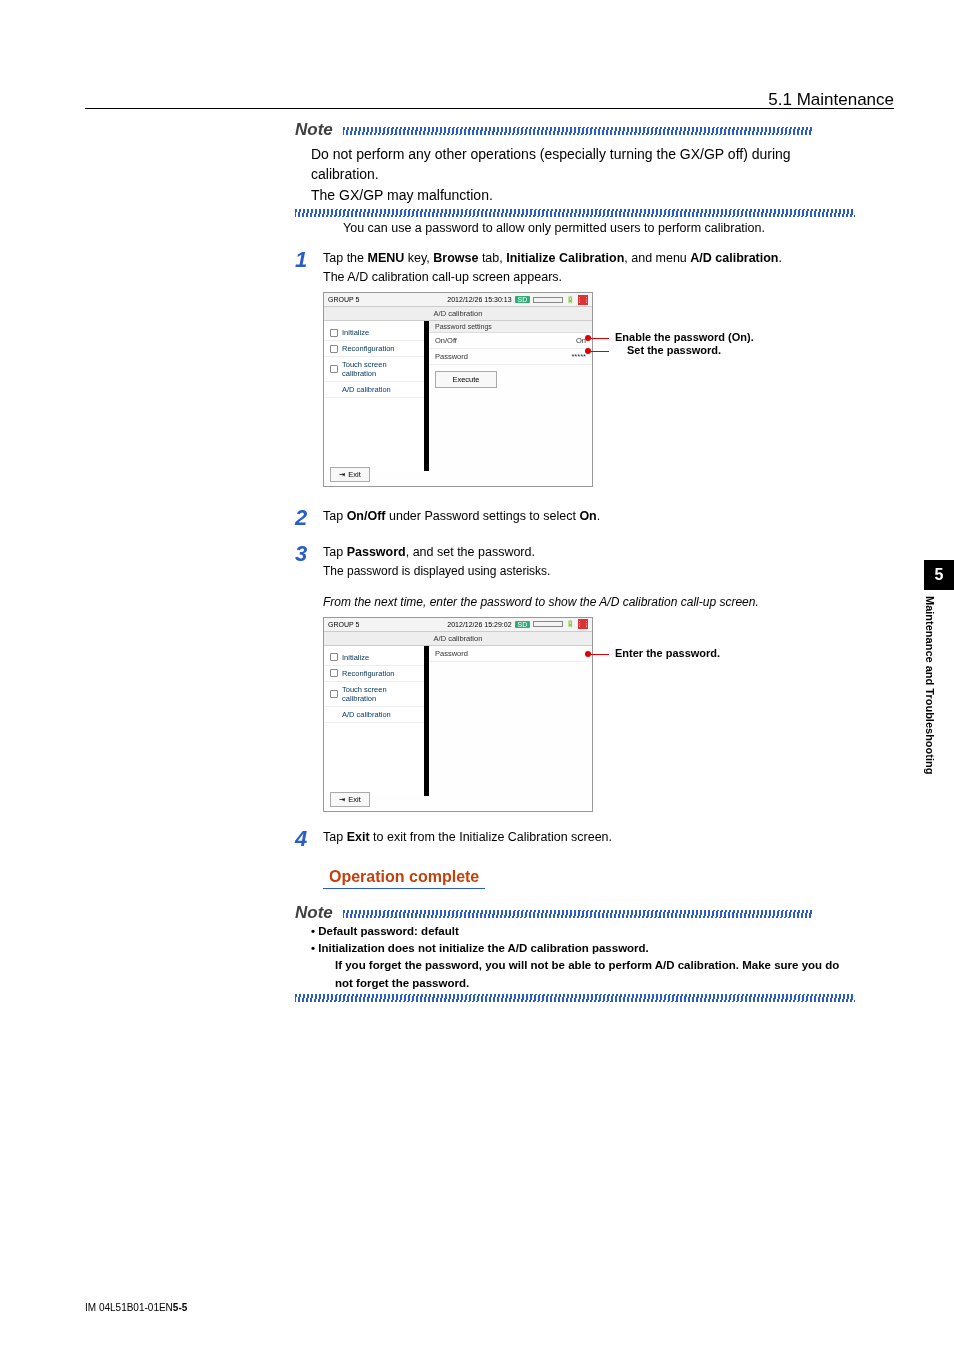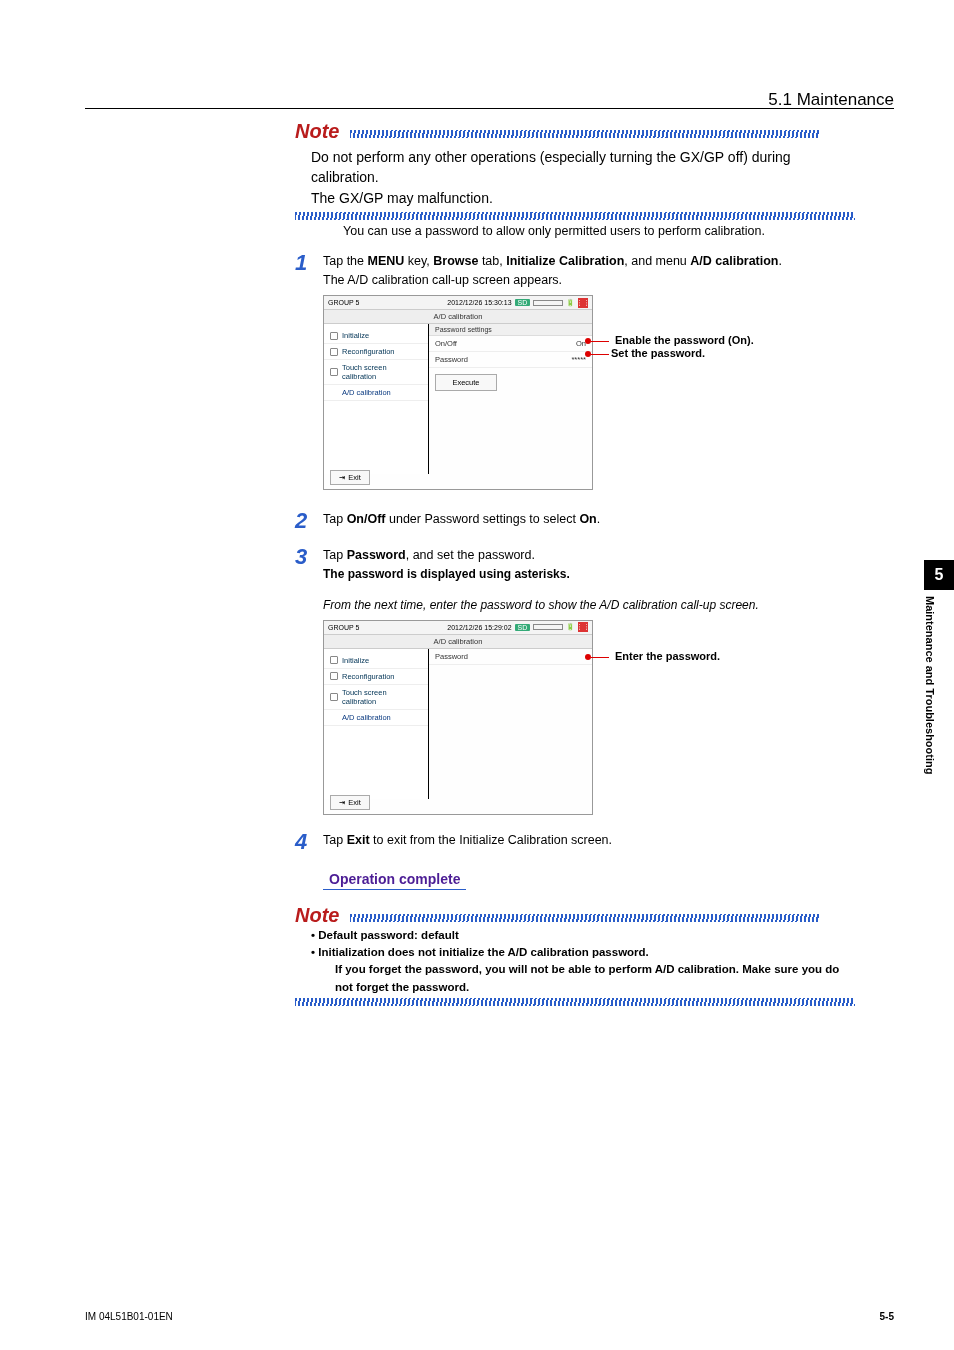--- a/index.html
+++ b/index.html
@@ -3,69 +3,69 @@
 <meta charset="utf-8">
 <style>
   * { box-sizing: border-box; margin: 0; padding: 0; }
   html, body { width: 954px; height: 1350px; background: #fff; font-family: Arial, Helvetica, sans-serif; color: #000; }
   .page { position: relative; width: 954px; height: 1350px; padding: 80px 60px 30px 85px; }
   .header-line { position: absolute; top: 108px; left: 85px; right: 60px; border-top: 1px solid #000; }
   .header-text { position: absolute; top: 90px; right: 60px; font-size: 17px; }
 
   .content { margin-left: 210px; margin-top: 40px; width: 560px; }
 
-  .note-title { color: #b91c1c; font-size: 20px; font-style: italic; font-weight: 700; display: inline-block; }
+  .note-title { color: #404040; font-size: 17px; font-style: italic; font-weight: 700; display: inline-block; }
   .note-rule { display:inline-block; vertical-align: middle; margin-left: 6px; height: 8px; width: 470px; background: repeating-linear-gradient(100deg, #2a5dc9 0 2px, transparent 2px 4px); }
   .note-rule-full { height: 8px; width: 560px; background: repeating-linear-gradient(100deg, #2a5dc9 0 2px, transparent 2px 4px); margin-top:2px; }
   .note-body { font-size: 14px; line-height: 1.45; padding: 4px 0 2px 16px; }
 
   h3.section { font-size: 14px; font-weight: 700; margin-top: 18px; }
   .lead { font-size: 12.5px; margin-top: 4px; margin-left: 48px; }
 
   .step-row { display: flex; margin-top: 14px; }
   .step-num { color: #2a5dc9; font-style: italic; font-weight: 700; font-size: 22px; width: 28px; line-height: 1; }
   .step-text { font-size: 12.5px; line-height: 1.5; flex: 1; }
   .step-sub { font-size: 12px; line-height: 1.5; margin-left: 28px; font-style: italic; }
 
   .screenshot { position: relative; width: 270px; height: 195px; background: #fefefe; border: 1px solid #999; margin-top: 6px; margin-left: 28px; font-size: 8px; }
   .ss-topbar { height: 14px; background: #f4f4f4; display:flex; align-items:center; border-bottom:1px solid #ccc; font-size:7px; padding:0 4px; justify-content:space-between;}
   .ss-topbar .tb-left{display:flex;gap:4px;}
   .ss-topbar .tb-right{display:flex;gap:3px;align-items:center;}
   .ss-topbar .tgreen{background:#3a7; color:#fff; padding:0 3px; border-radius:1px;}
   .ss-topbar .tpink{background:#d33; color:#fff; width:10px; height:10px; display:flex;align-items:center;justify-content:center;}
   .ss-breadcrumb { height:14px; background:#eee; border-bottom:1px solid #ccc; text-align:center; line-height:14px; font-size:7.5px; color:#333;}
   .ss-body { display:flex; height: 150px; }
-  .ss-sidebar { width: 105px; border-right:1px solid #000000; background:#fff; padding:4px 0;}
+  .ss-sidebar { width: 105px; border-right:5px solid #000000; background:#fff; padding:4px 0;}
   .ss-side-item { padding:3px 6px; font-size:7.5px; display:flex; align-items:center; gap:4px; border-bottom: 1px solid #eee; color:#035; }
   .ss-side-item.sel { background:#fff; color:#0a3a80; }
   .ss-side-item .ico { width:8px; height:8px; border:1px solid #888; border-radius:1px; flex-shrink:0;}
   .ss-main { flex:1; padding:0; }
   .ss-group-h { background:#f0f0f0; font-size:7px; padding:2px 6px; border-bottom:1px solid #ddd; color:#333;}
   .ss-field { display:flex; justify-content:space-between; padding:3px 6px; font-size:7.5px; border-bottom:1px solid #eee; color:#333;}
   .ss-btn { margin:6px; padding:3px 8px; font-size:7.5px; border:1px solid #aaa; background:#f8f8f8; width:62px; text-align:center; cursor:pointer;}
   .ss-footer { position:absolute; bottom:4px; left:6px; }
   .ss-exit { border:1px solid #aaa; background:#f8f8f8; padding:2px 8px; font-size:7.5px; display:inline-flex; align-items:center; gap:3px; cursor:pointer;}
 
   .callout { position:absolute; font-size:11px; font-weight:700; white-space:nowrap; }
   .red-dot { width:6px; height:6px; background:#d00; border-radius:50%; position:absolute; }
   .red-line { position:absolute; background:#d00; height:1px; }
 
-  .op-complete { color:#4c1d95; font-size:14px; font-weight:700; margin: 18px 0 14px 28px; border-bottom:1px solid #2a5dc9; display:inline-block; padding:0 6px 2px; }
+  .op-complete { color:#c2410c; font-size:16px; font-weight:700; margin: 18px 0 14px 28px; border-bottom:1px solid #2a5dc9; display:inline-block; padding:0 6px 2px; }
 
   ul.note-list { list-style: none; font-size: 11.5px; line-height: 1.5; padding-left: 16px; }
   ul.note-list li::before { content: "•  "; }
   ul.note-list li { text-indent: -12px; padding-left: 12px; font-weight: bold; }
   .note-list .cont { padding-left: 12px; text-indent: 0; display:block; }
 
   
   .side-tab { position:absolute; right:0; top:560px; width:30px; }
   .tab-box { background:#000; color:#fff; width:30px; height:30px; font-size:16px; font-weight:700; display:flex; align-items:center; justify-content:center; }
   .tab-label { writing-mode: vertical-rl; font-size:11px; font-weight:700; margin-top:6px; padding-right:9px; }
 
-  .footer { position:absolute; bottom:28px; left:85px; right:60px; font-size:10px; display:flex; justify-content:space-between; }
+  .footer { position:absolute; bottom:37px; left:85px; right:60px; font-size:10px; display:flex; }
 </style>
 </head>
 <body>
 
 <div class="page">
   <div class="header-text">5.1  Maintenance</div>
   <div class="header-line"></div>
 
   <div class="content">
 
@@ -145,37 +145,37 @@
               <span>⇥</span>
               <span>Exit</span>
             </div>
         </div>
       </div>
       <div class="red-dot" style="left:290px; top:43px;"></div>
       <div class="red-line" style="left:296px; top:46px; width:18px;"></div>
       <div class="callout" style="left:320px; top:39px;">Enable the password (On).</div>
       <div class="red-dot" style="left:290px; top:56px;"></div>
       <div class="red-line" style="left:296px; top:59px; width:18px;"></div>
-      <div class="callout" style="left:316px; top:52px;">Set the password.</div>
+      <div class="callout" style="left:332px; top:52px;">Set the password.</div>
     </div>
 
     
     <div class="step-row" style="margin-top:20px;">
       <div class="step-num">2</div>
       <div class="step-text">
         <span>Tap </span><b>On/Off</b><span> under Password settings to select </span><b>On</b><span>.</span>
       </div>
     </div>
 
     
     <div class="step-row">
       <div class="step-num">3</div>
       <div class="step-text">
         <span>Tap </span><b>Password</b><span>, and set the password.</span><br>
-        <span style="font-size:12px;font-weight:bold;">The password is displayed using asterisks.</span>
+        <span style="font-size:12px;">The password is displayed using asterisks.</span>
       </div>
     </div>
 
     <p class="step-sub" style="margin-top:12px;">From the next time, enter the password to show the A/D calibration call-up screen.</p>
 
     
     <div style="position:relative;">
       <div class="screenshot">
         <div class="ss-topbar">
           <div class="tb-left">

